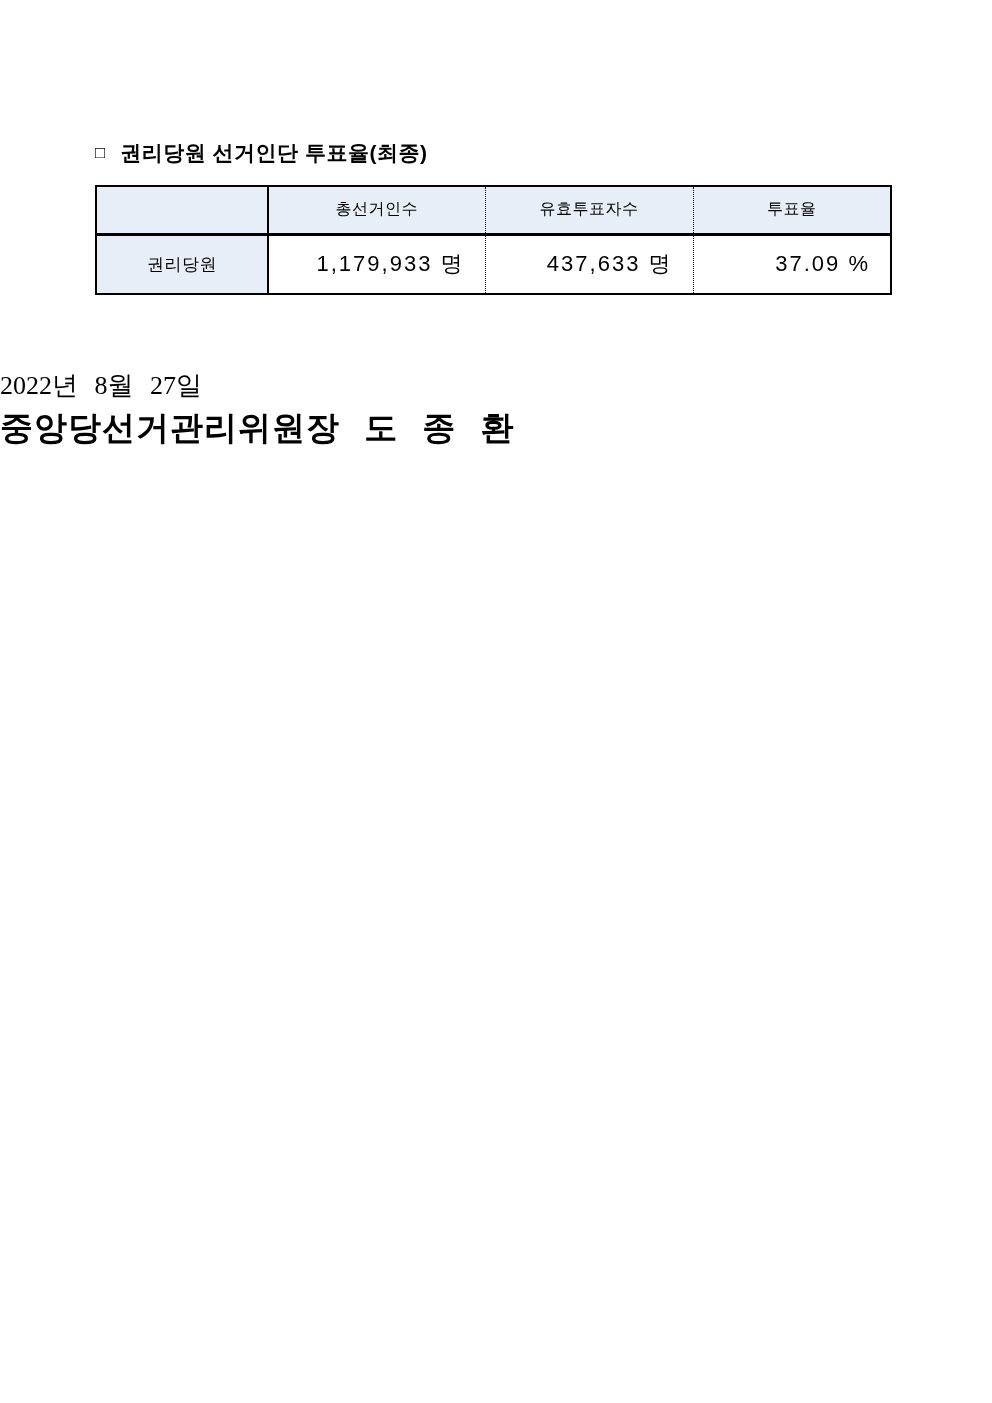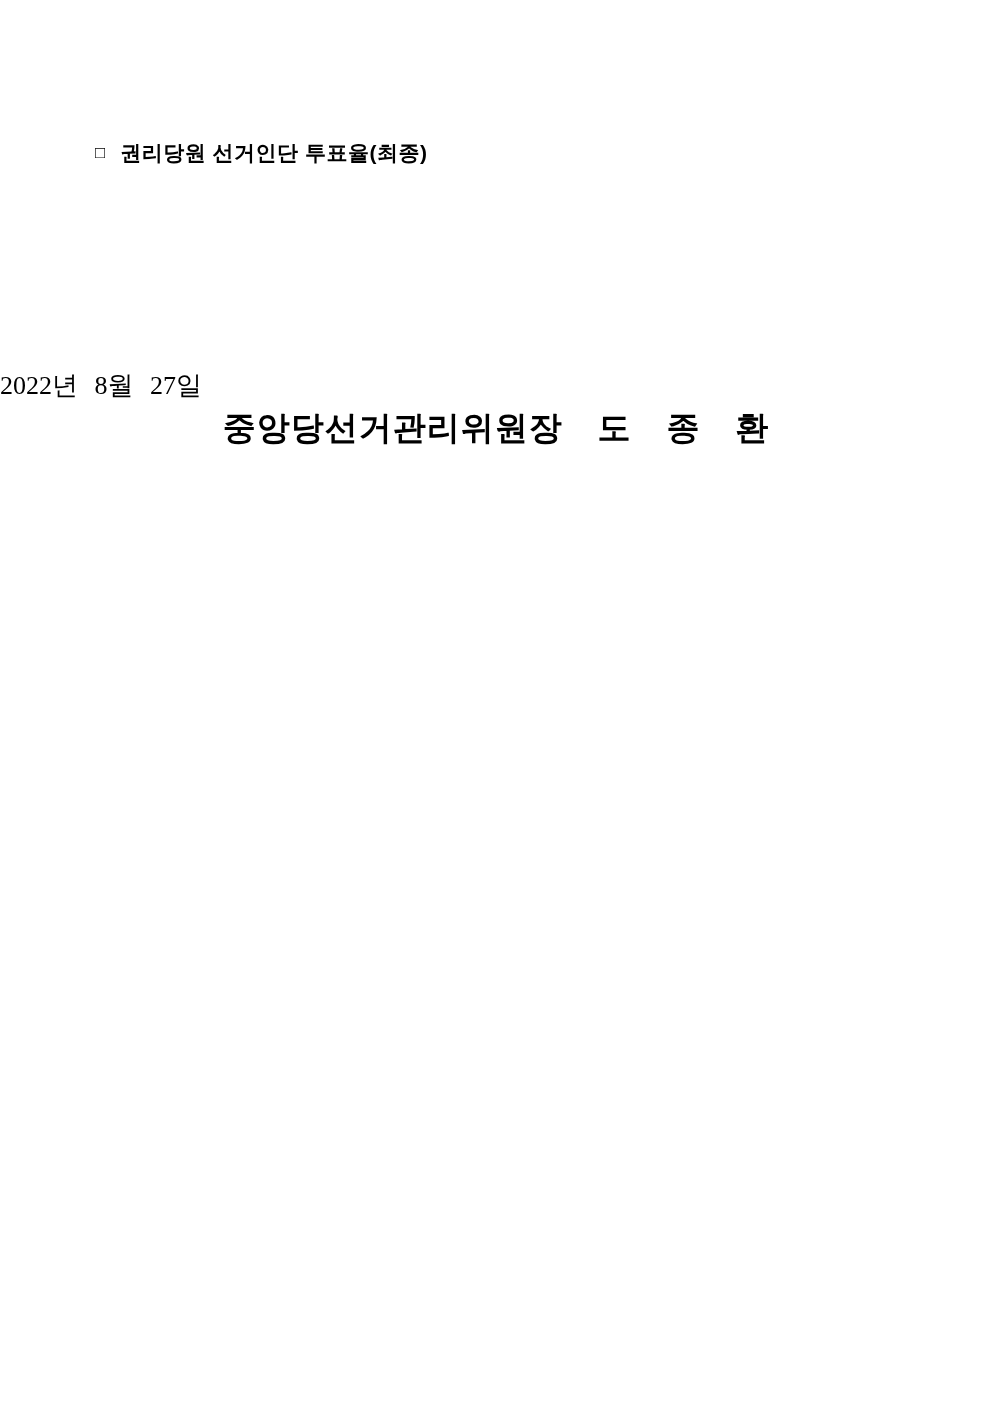--- a/index.html
+++ b/index.html
@@ -98,37 +98,60 @@
     font-family: "Liberation Serif", "DejaVu Serif", serif;
     font-size: 26px;
     word-spacing: 10px;
     white-space: nowrap;
   }
   .signature-line {
     position: absolute;
     left: 0;
     top: 406px;
     width: 992px;
-    text-align: center;
-    font-family: Liberation Mono, monospace;
+    font-family: Liberation Sans, sans-serif;
     font-size: 33px;
     font-weight: 600;
     word-spacing: 14px;
     letter-spacing: 1px;
     white-space: nowrap;
   }
 </style>
 </head>
 <body>
 
 <div class="page">
 
   <div class="heading">
     <span class="bullet">□</span>
     <span class="heading-text">권리당원 선거인단 투표율(최종)</span>
   </div>
 
+  <table class="doc-table">
+    <colgroup>
+      <col class="c0">
+        <col class="c1">
+        <col class="c2">
+        <col class="c3">
+    </colgroup>
+    <thead>
+      <tr>
+        <th class="first-col"></th>
+        <th class="dotted-col">총선거인수</th>
+        <th class="dotted-col">유효투표자수</th>
+        <th>투표율</th>
+      </tr>
+    </thead>
+    <tbody>
+      <tr>
+        <td class="row-label first-col">권리당원</td>
+        <td class="num dotted-col">1,179,933 명</td>
+        <td class="num dotted-col">437,633 명</td>
+        <td class="num">37.09  %</td>
+      </tr>
+    </tbody>
+  </table>
 
   <div class="date-line">2022년 8월 27일</div>
 
   <div class="signature-line">중앙당선거관리위원장 도 종 환</div>
 
 </div>
 
 </body></html>

